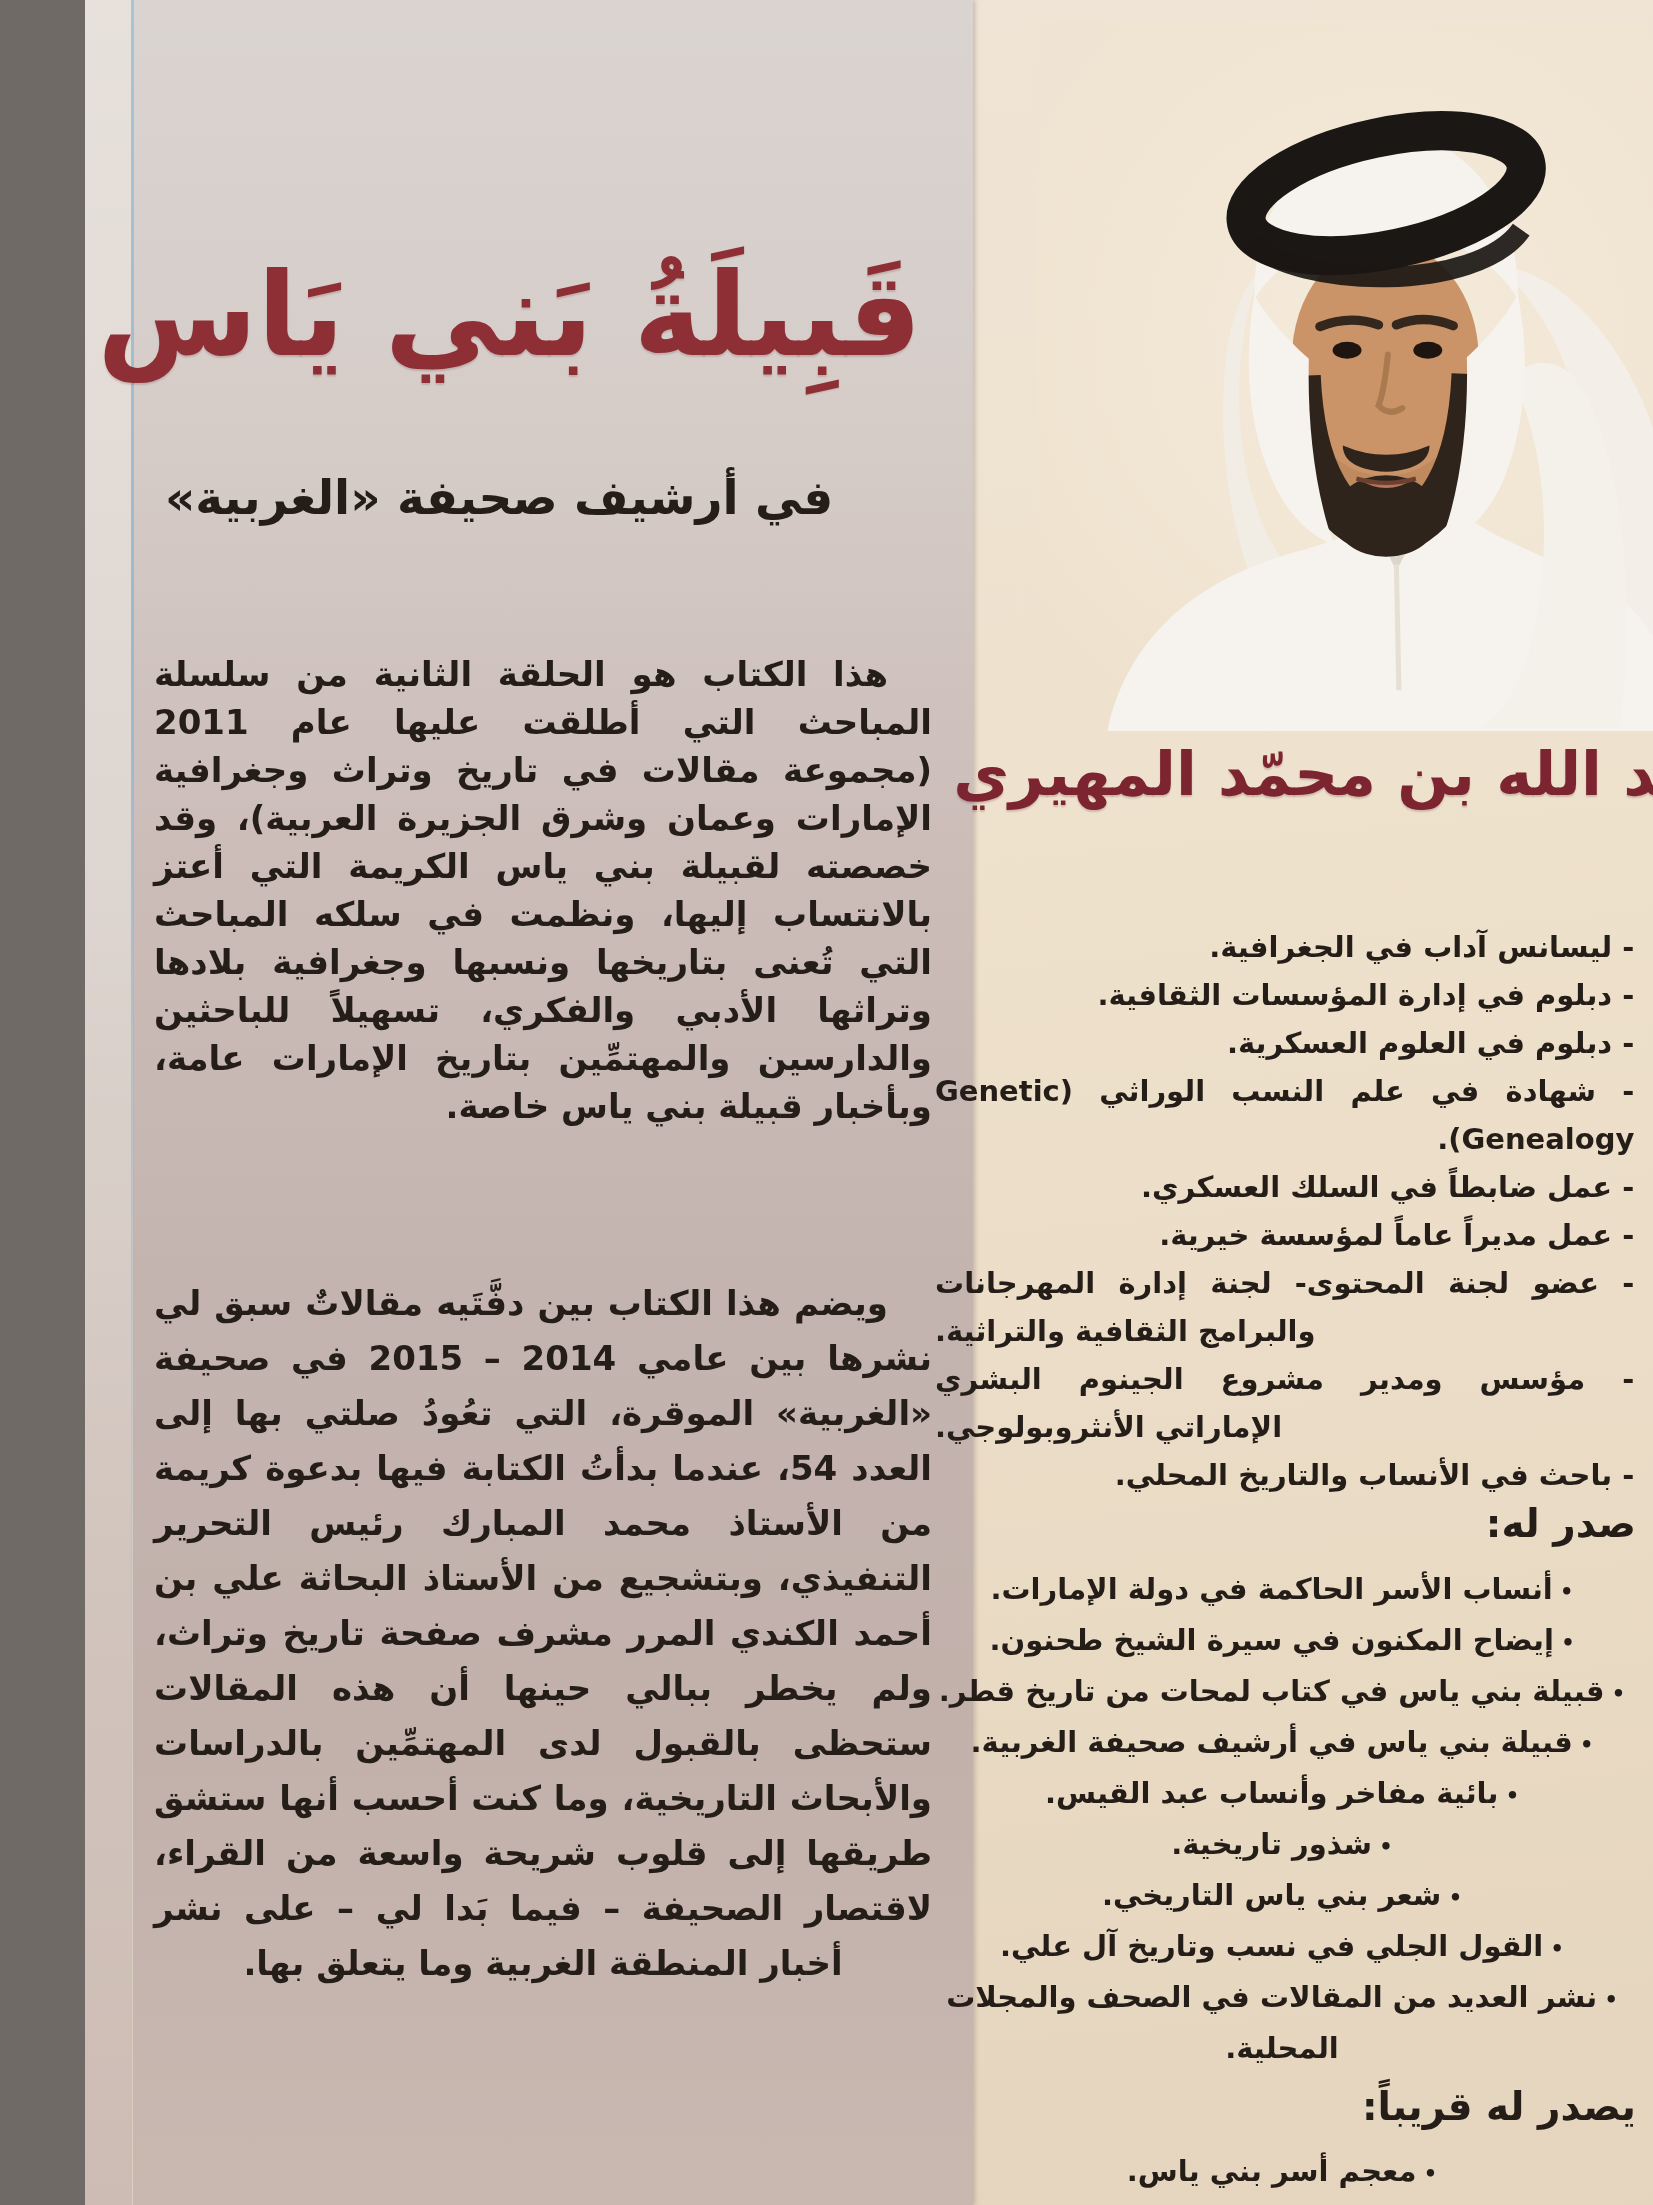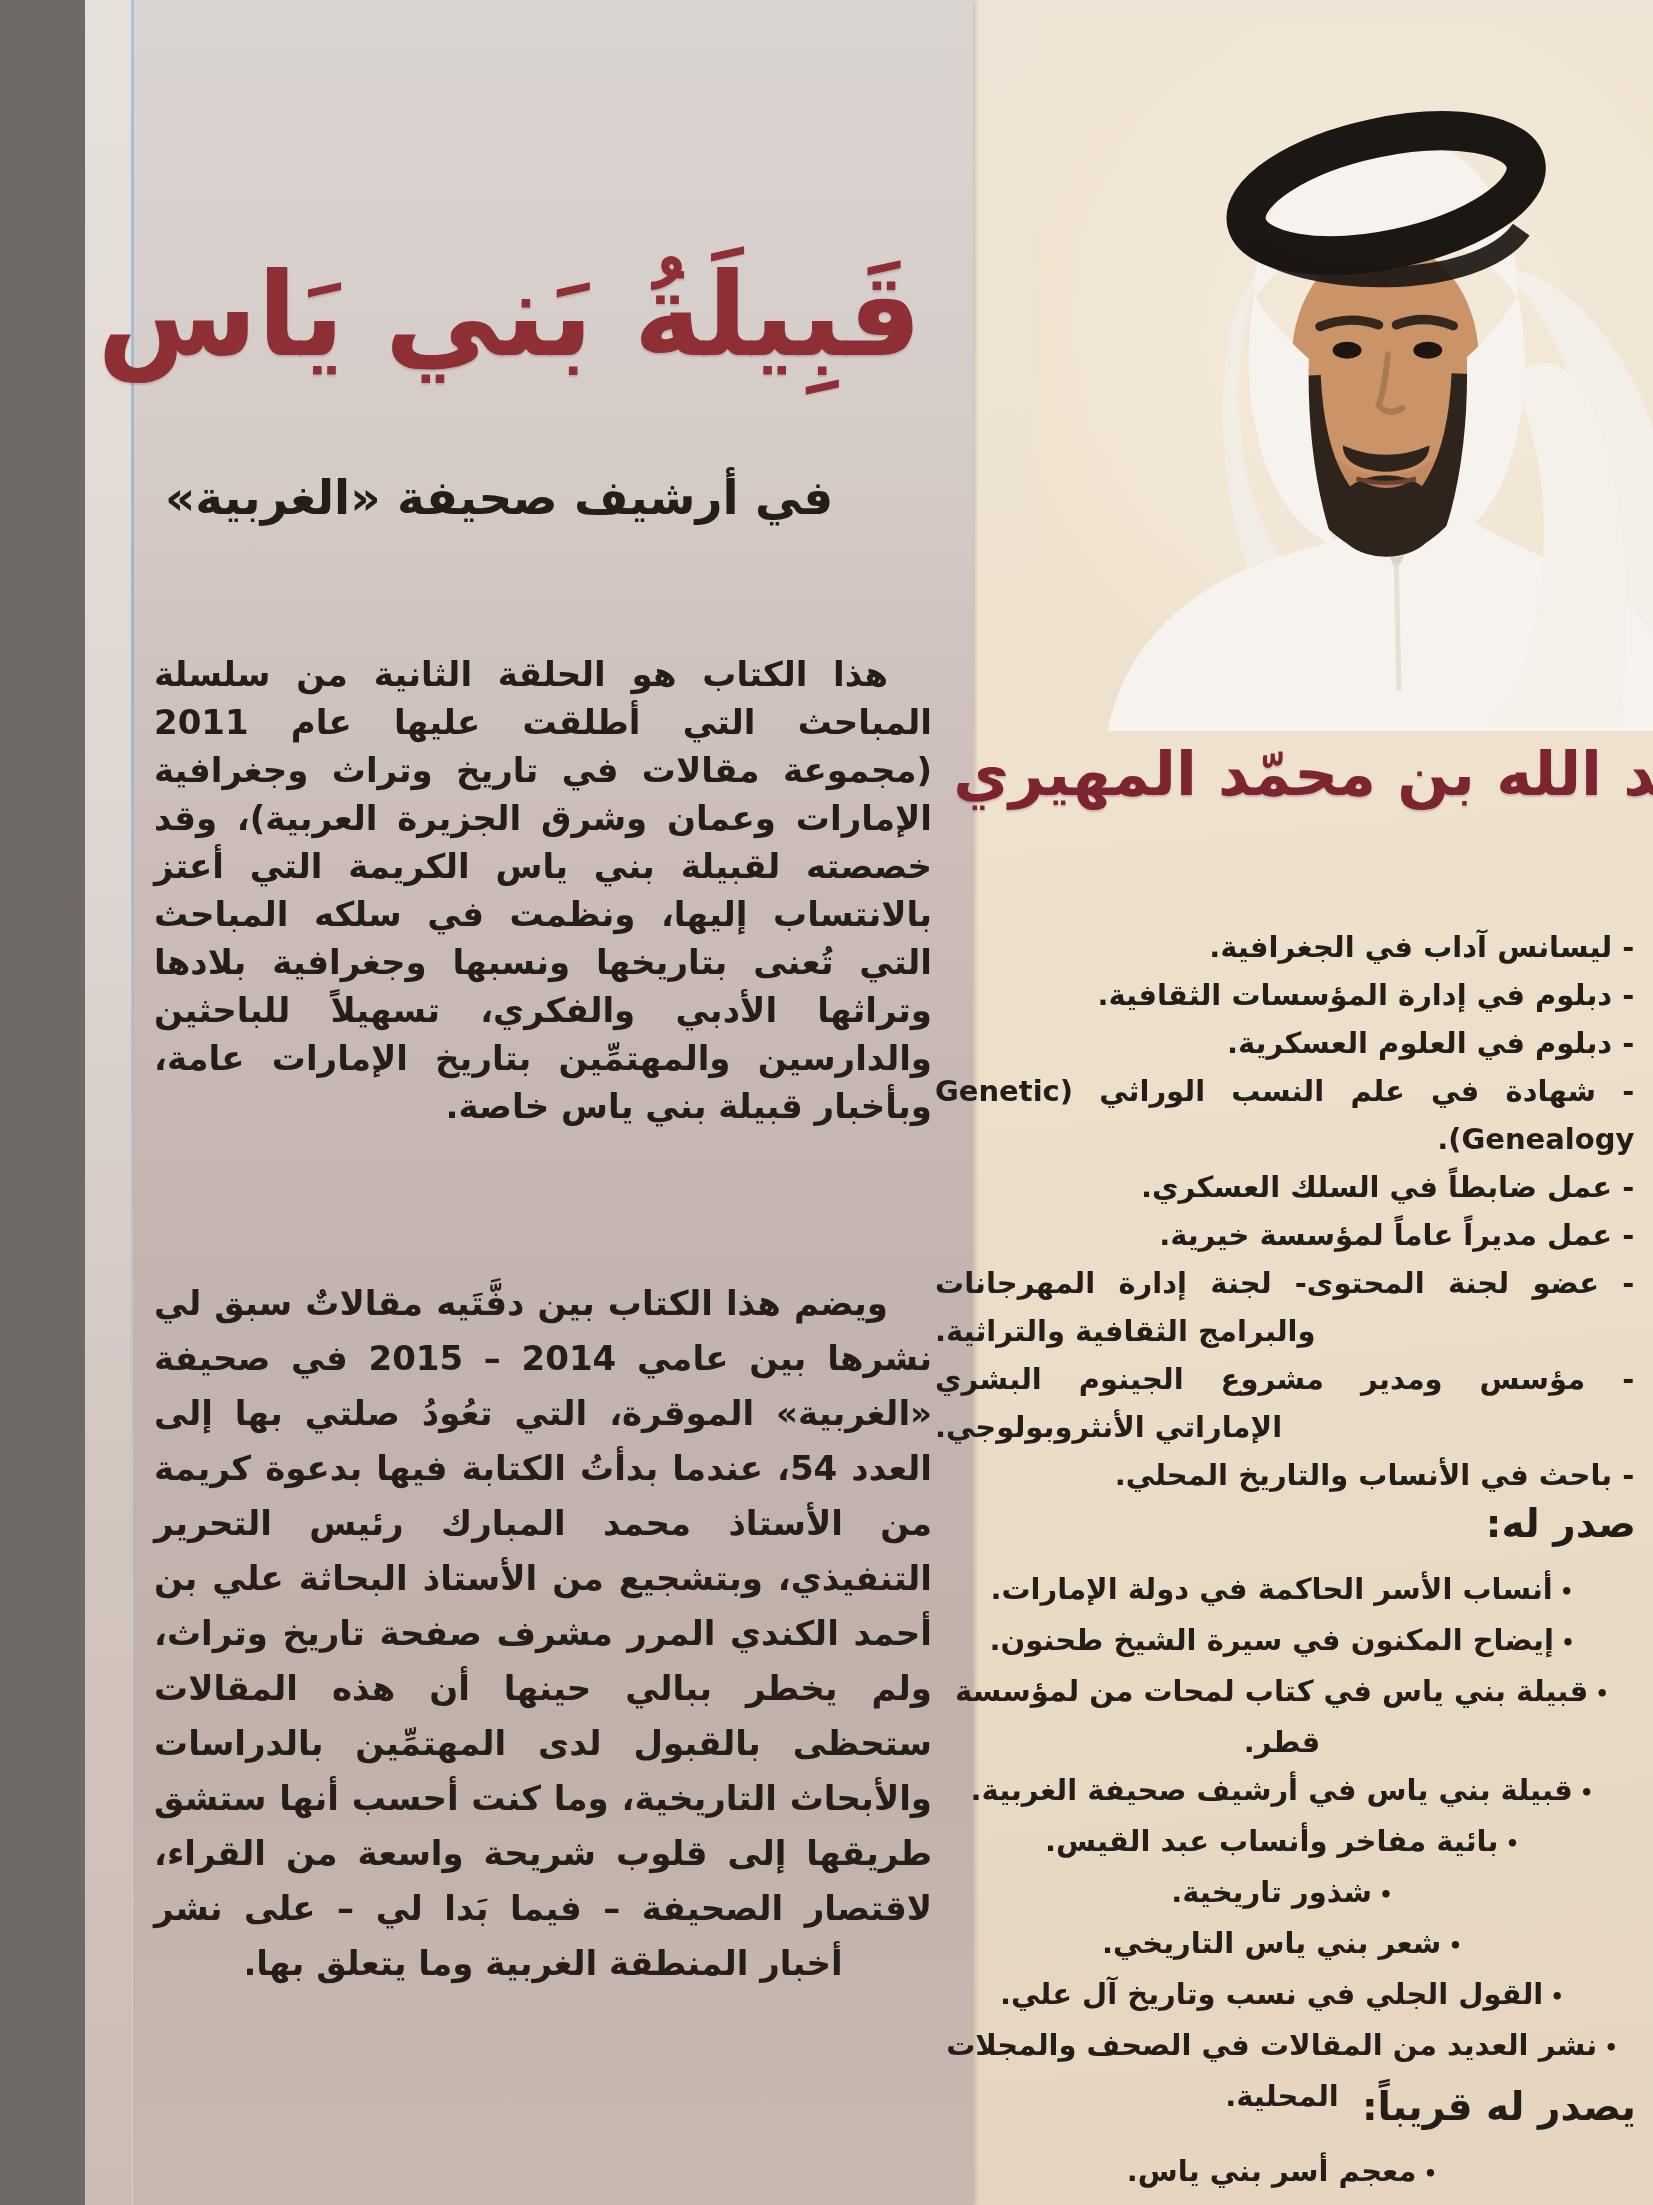--- a/index.html
+++ b/index.html
@@ -115,21 +115,21 @@
       <li>عمل مديراً عاماً لمؤسسة خيرية.</li>
       <li class="two-line">عضو لجنة المحتوى- لجنة إدارة المهرجانات والبرامج الثقافية والتراثية.</li>
       <li class="two-line">مؤسس ومدير مشروع الجينوم البشري الإماراتي الأنثروبولوجي.</li>
       <li>باحث في الأنساب والتاريخ المحلي.</li>
     </ul>
 
   <div class="heading pub">صدر له:</div>
   <ul class="rlist books">
       <li>أنساب الأسر الحاكمة في دولة الإمارات.</li>
       <li>إيضاح المكنون في سيرة الشيخ طحنون.</li>
-      <li>قبيلة بني ياس في كتاب لمحات من لمؤسسة قطر.</li>
+      <li>قبيلة بني ياس في كتاب لمحات من تاريخ قطر.</li>
       <li>قبيلة بني ياس في أرشيف صحيفة الغربية.</li>
       <li>بائية مفاخر وأنساب عبد القيس.</li>
       <li>شذور تاريخية.</li>
       <li>شعر بني ياس التاريخي.</li>
       <li>القول الجلي في نسب وتاريخ آل علي.</li>
       <li>نشر العديد من المقالات في الصحف والمجلات المحلية.</li>
     </ul>
 
   <div class="heading soon">يصدر له قريباً:</div>
   <ul class="rlist soon-list">

